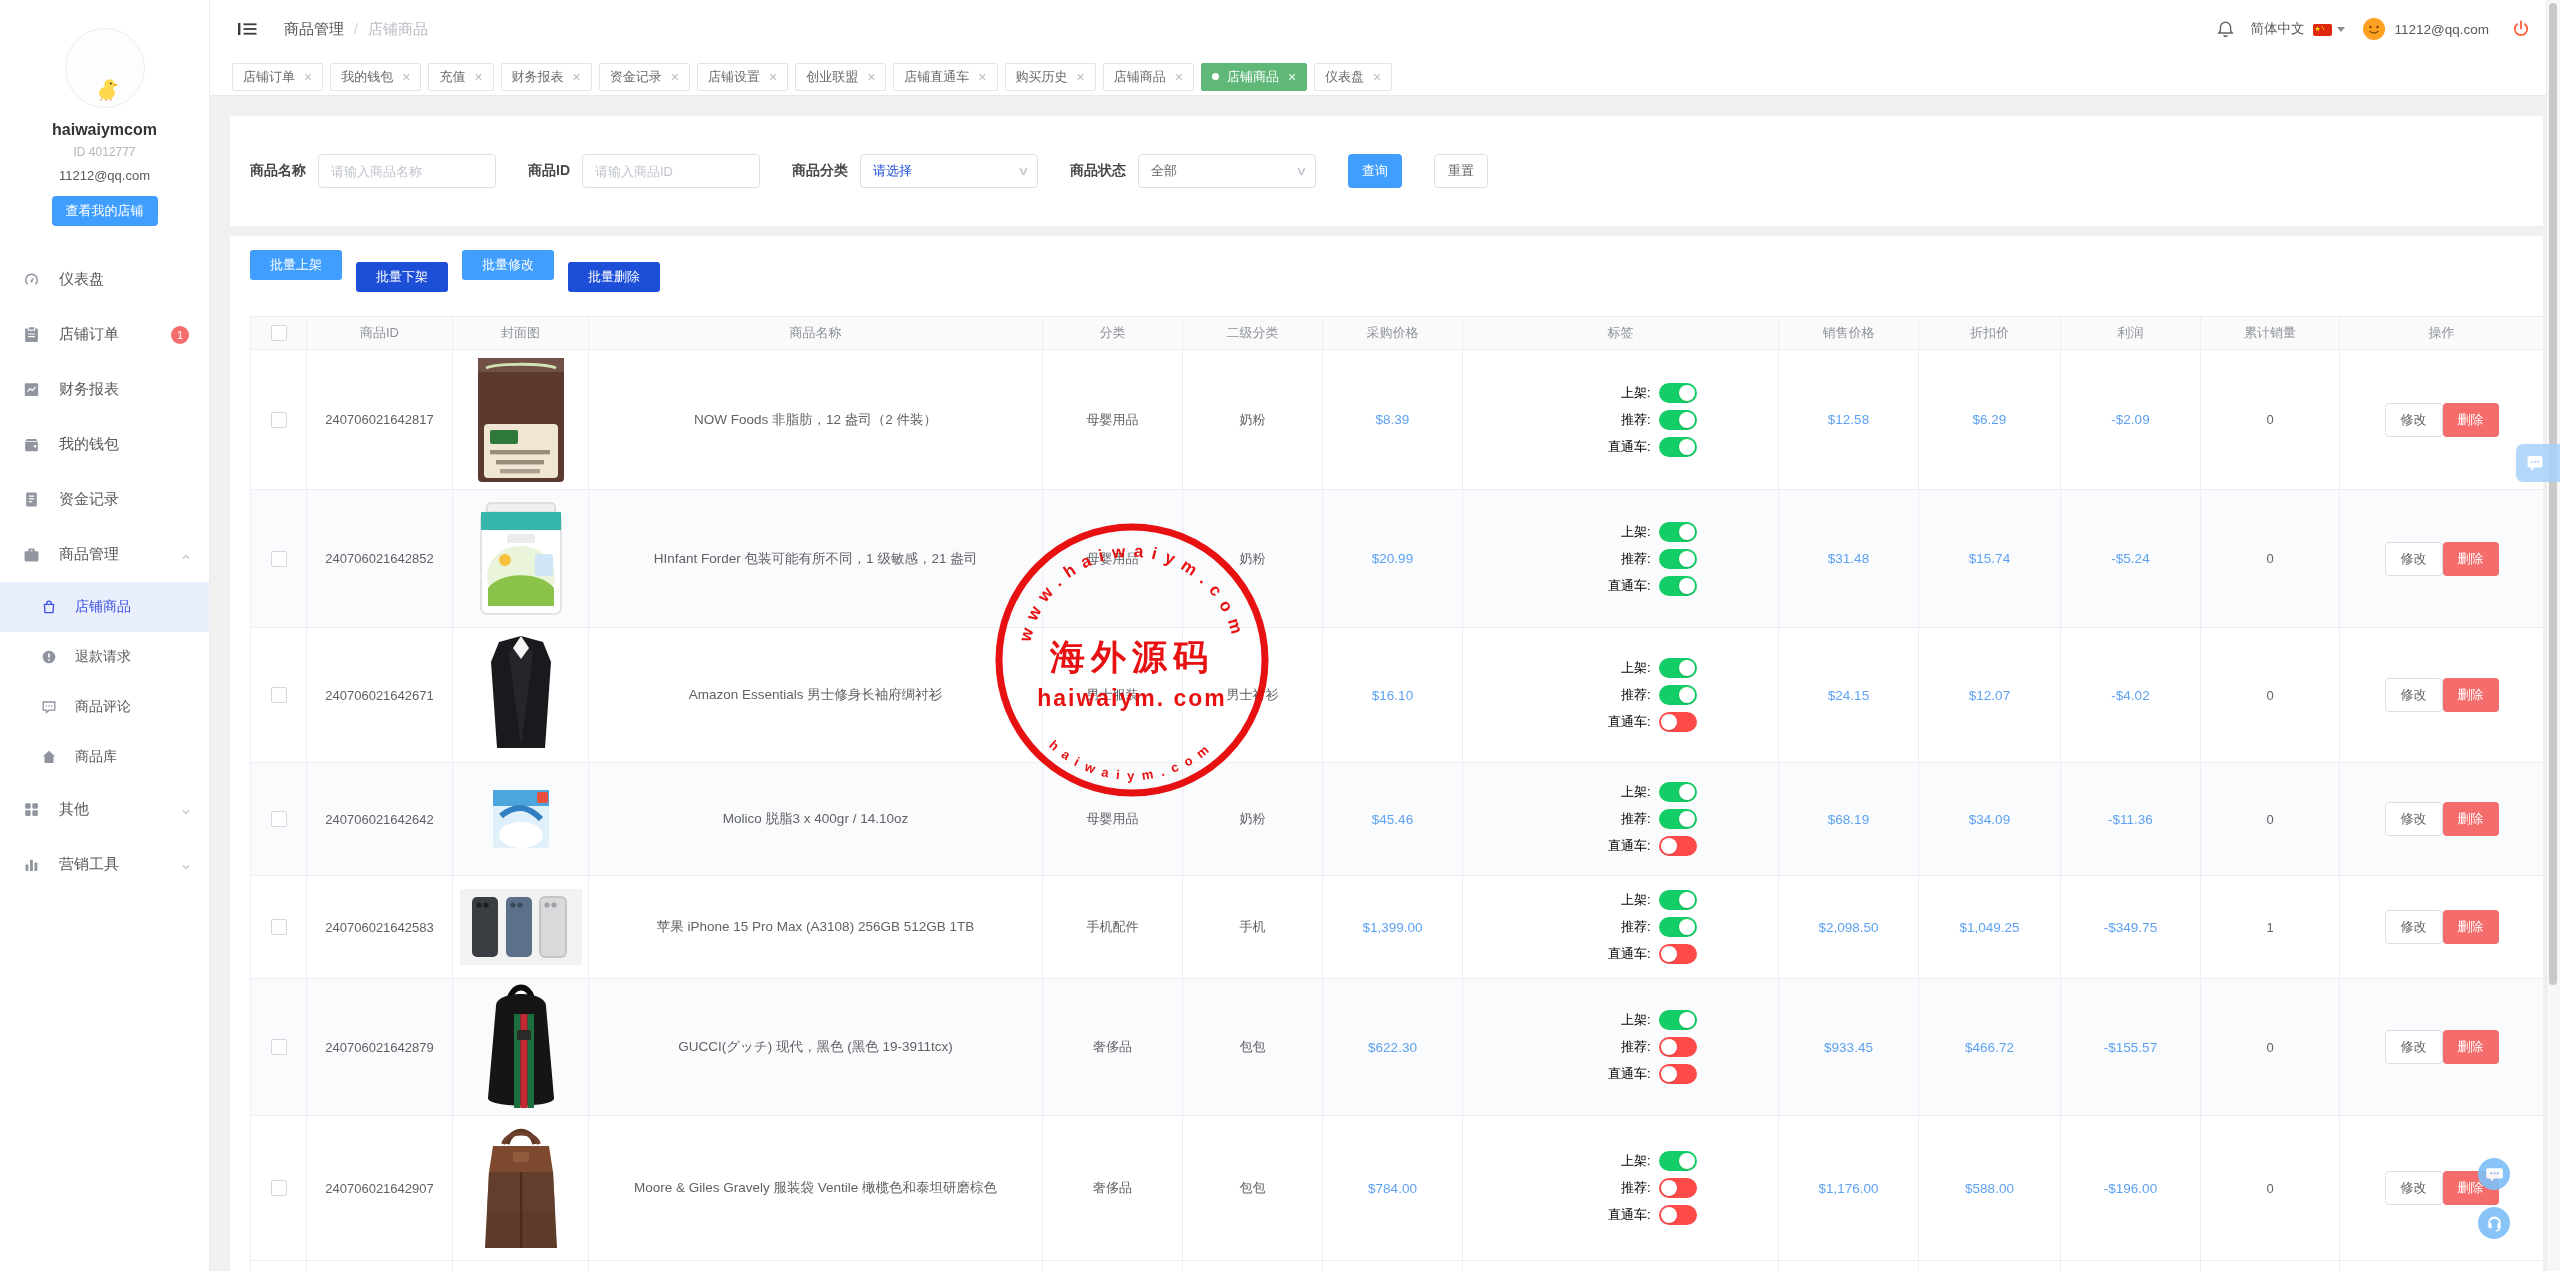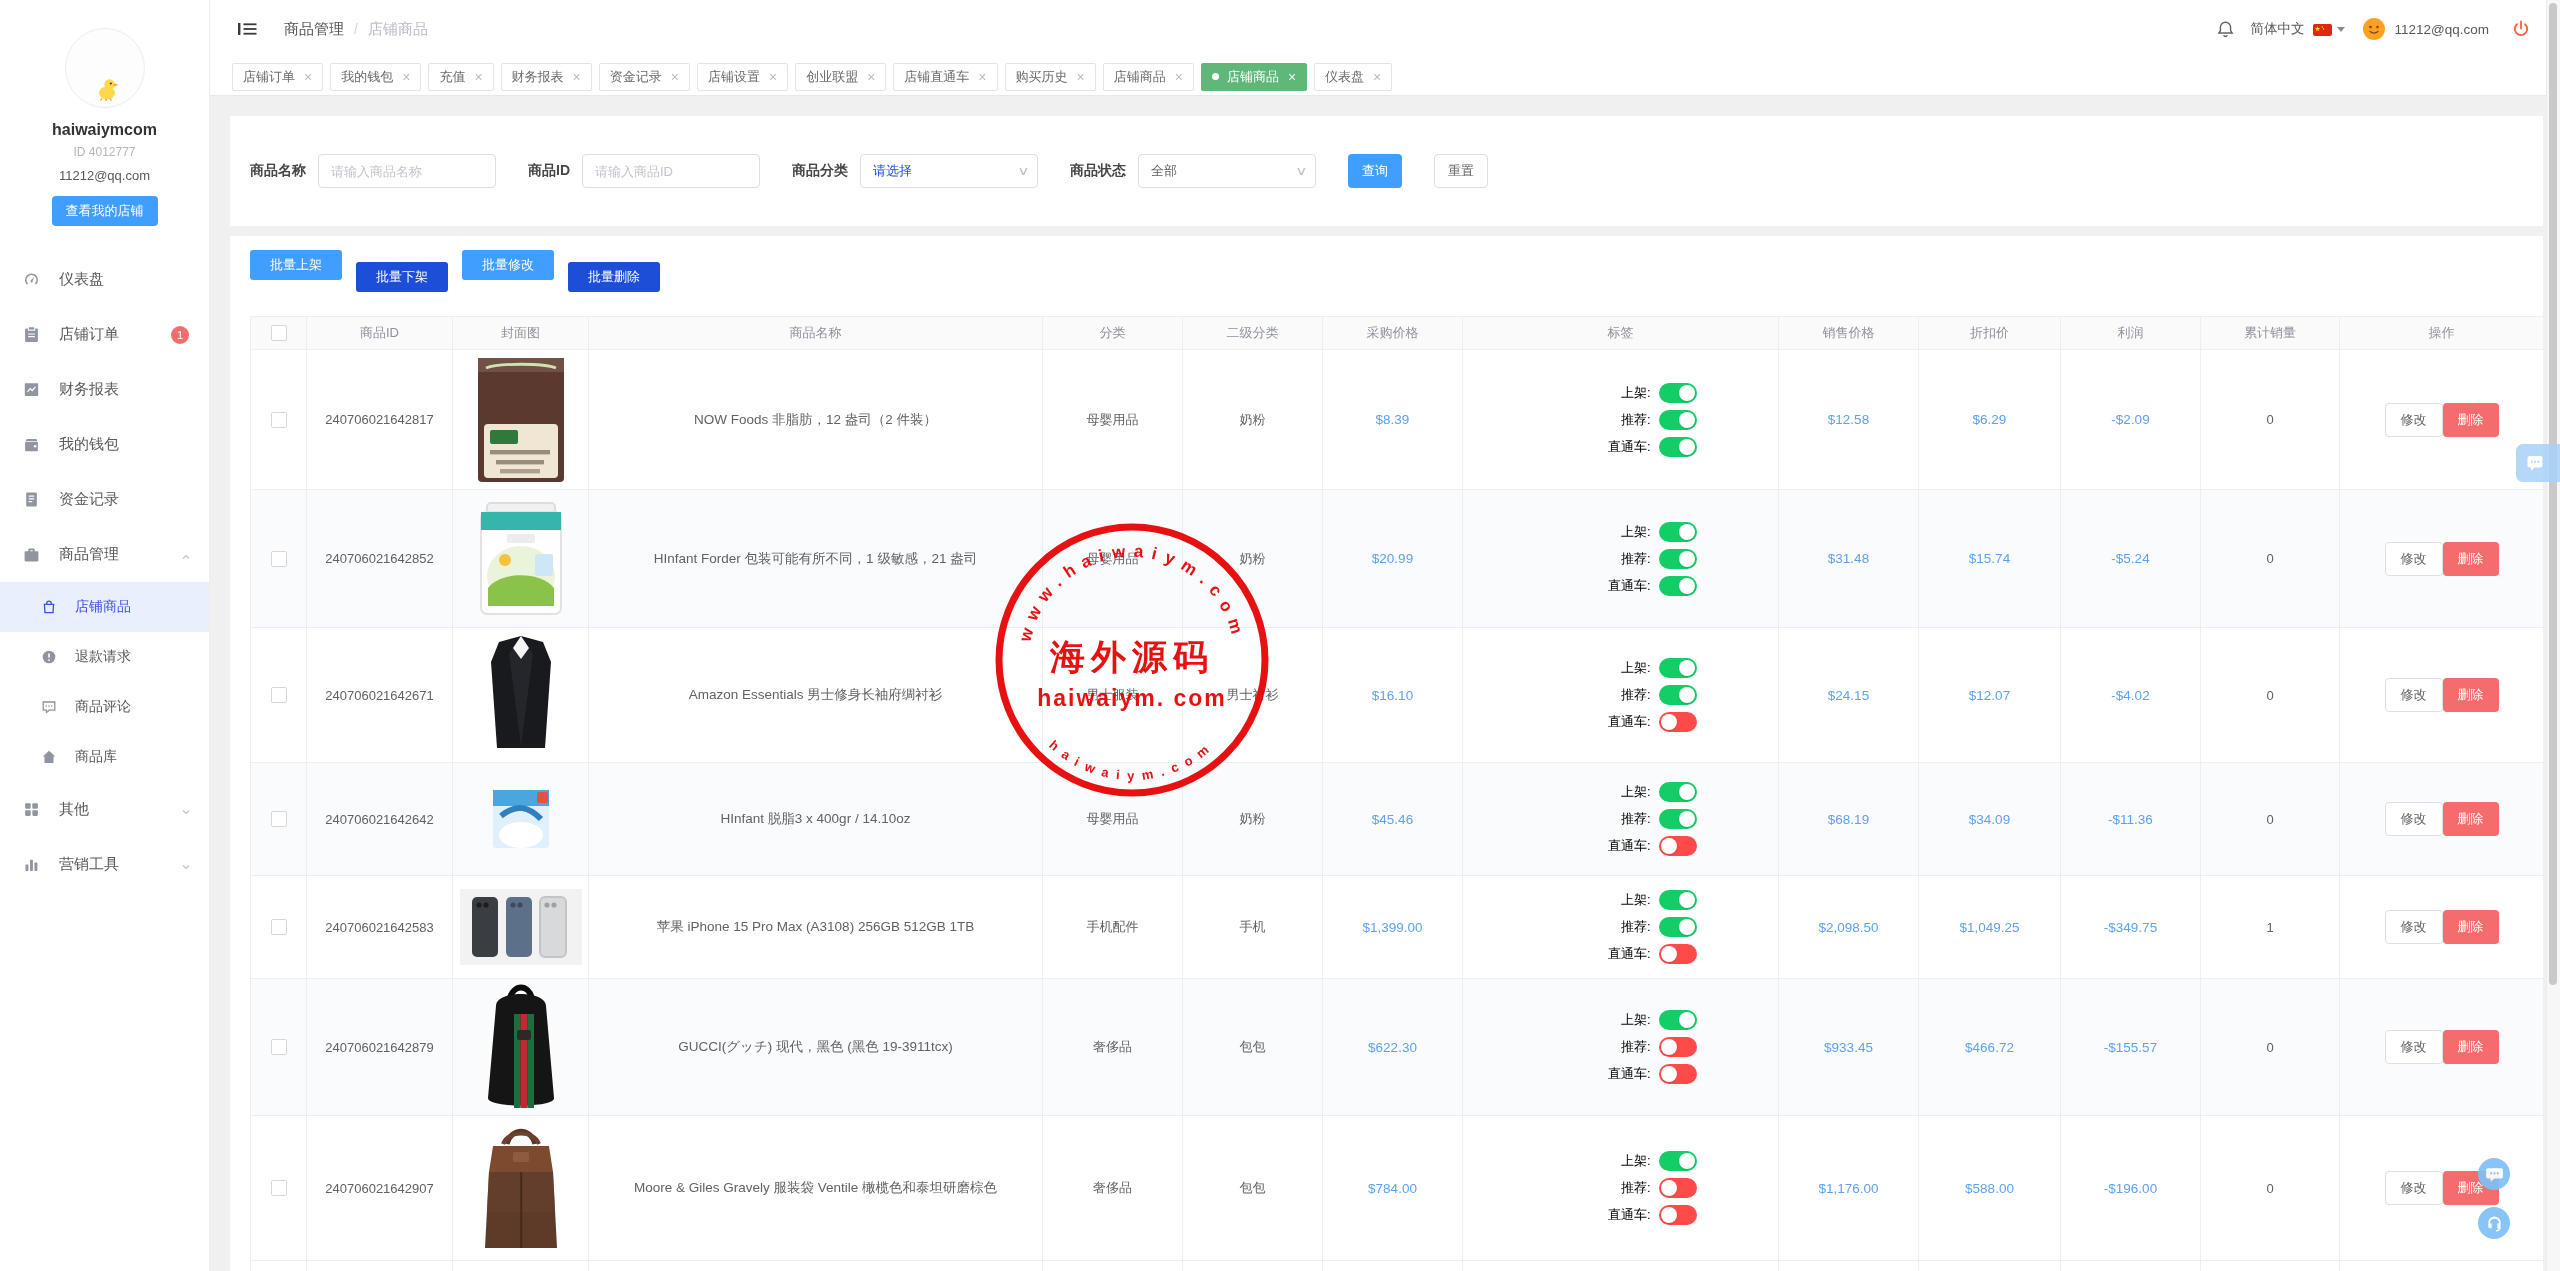--- a/index.html
+++ b/index.html
@@ -559,21 +559,21 @@
           <div class="cell c-id">240706021642642</div>
           <div class="cell thumb" title="blue Molico skim milk box">
             <svg viewBox="0 0 32 33" width="64" height="66">
               <rect x="2" y="2" width="28" height="29" rx="1.5" fill="#dff0fb"></rect>
               <rect x="2" y="2" width="28" height="8" fill="#4ba6dd"></rect>
               <rect x="24" y="3" width="5.5" height="5.5" rx="1" fill="#e94f3d"></rect>
               <ellipse cx="16" cy="24.5" rx="11" ry="6.5" fill="#fff"></ellipse>
               <path d="M6 15c8-6.5 14-4.5 20 1.5" stroke="#2f7fc1" stroke-width="3" fill="none"></path>
             </svg>
           </div>
-          <div class="cell c-name">HInfant 脱脂3 x 400gr / 14.10oz</div>
+          <div class="cell c-name">Molico 脱脂3 x 400gr / 14.10oz</div>
           <div class="cell c-cat">母婴用品</div>
           <div class="cell c-cat">奶粉</div>
           <div class="cell c-price">$45.46</div>
           <div class="cell">
             <div class="tagcol">
               <div class="tagline">
                 <span class="taglabel">上架:</span>
                 <span class="toggle on">
                   <span class="knob"></span>
                 </span>

